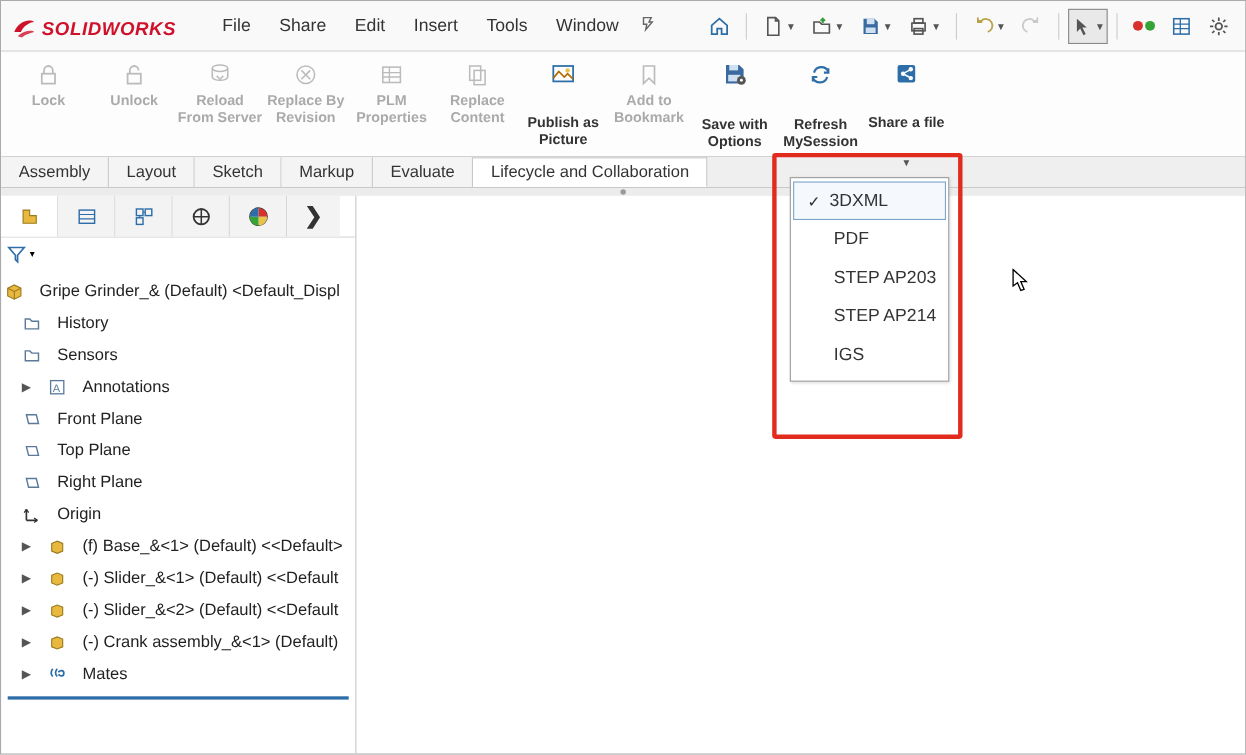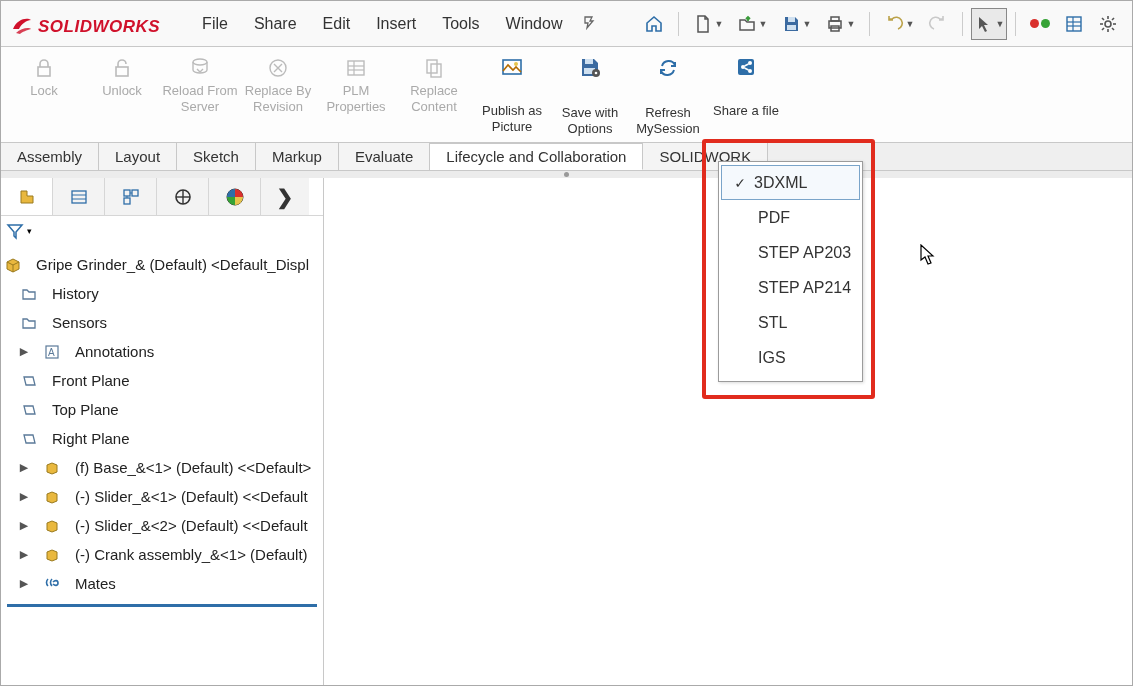--- a/index.html
+++ b/index.html
@@ -25,21 +25,21 @@
     .ic svg { width:100%; height:100%; }
 
     
     .lights { display:flex; align-items:center; gap:2px; }
     .light { width:9px; height:9px; border-radius:50%; }
     .light.r { background:#d9302c; }
     .light.g { background:#36a336; }
 
     
     .ribbon { height:96px; border-bottom:1px solid #c8c8c8; background:#fdfdfd; display:flex; align-items:flex-start; padding:6px 4px 0 4px; }
-    .rbtn { display:flex; flex-direction:column; align-items:center; width:78px; height:90px; font-size:13px; color:#aaa; text-align:center; line-height:1.25; padding-top:2px; }
+    .rbtn { display:flex; flex-direction:column; align-items:center; width:78px; height:90px; font-size:13px; color:#aaa; text-align:center; line-height:1.25; padding-top:2px;font-weight:bold; }
     .rbtn .ric { height:26px; display:flex; align-items:center; justify-content:center; margin-bottom:2px; }
     .rbtn.enabled { color:#333;gap:22px; }
     .rbtn.disabled svg .stk { stroke:#bbb; }
     .rbtn .carrow { font-size:9px; color:#555; margin-top:2px; }
 
     
     .ribtabs { height:28px; background:#efefef; border-bottom:1px solid #c8c8c8; display:flex; }
     .ribtabs .tab { padding:0 16px; font-size:15px; color:#333; display:flex; align-items:center; border-right:1px solid #c8c8c8; background:#f4f4f4; }
     .ribtabs .tab.active { background:#fff; border-top:1px solid #c8c8c8; border-bottom:1px solid #fff; font-weight:500; }
 
@@ -284,20 +284,28 @@
     <span class="ric">
         <svg width="24" height="24" viewBox="0 0 24 24">
           <rect x="3" y="5" width="18" height="14" fill="none" stroke="#2e6ea8" stroke-width="1.6"></rect>
           <path d="M3 16 L8 10 L13 15 L16 12 L21 17" fill="none" stroke="#b46b00" stroke-width="1.6"></path>
           <circle cx="16" cy="9" r="2" fill="#e6c44c"></circle>
         </svg>
       </span>
     <span>Publish as Picture</span>
     <span class="carrow">▼</span>
   </div>
+  <div class="rbtn disabled">
+    <span class="ric">
+        <svg width="22" height="22" viewBox="0 0 22 22">
+          <path d="M6 3 H16 V19 L11 14 L6 19 Z" class="stk" fill="none" stroke-width="1.5"></path>
+        </svg>
+      </span>
+    <span>Add to Bookmark</span>
+  </div>
   <div class="rbtn enabled">
     <span class="ric">
         <svg width="24" height="24" viewBox="0 0 24 24">
           <path d="M4 3 H16 L20 7 V20 H4 Z" fill="#3b6aa0"></path>
           <rect x="7" y="3" width="8" height="5" fill="#cfe0f0"></rect>
           <rect x="6" y="12" width="11" height="6" fill="#cfe0f0"></rect>
           <circle cx="18" cy="17" r="4" fill="#555"></circle>
           <circle cx="18" cy="17" r="1.3" fill="#fff"></circle>
         </svg>
       </span>
@@ -328,21 +336,20 @@
   </div>
 </div>
 
 <div class="ribtabs">
   <div class="tab">Assembly</div>
   <div class="tab">Layout</div>
   <div class="tab">Sketch</div>
   <div class="tab">Markup</div>
   <div class="tab">Evaluate</div>
   <div class="tab active">Lifecycle and Collaboration</div>
-  <div class="tab">SOLIDWORK</div>
 </div>
 
 <div class="accent-bar">
     <div class="dot"></div>
   </div>
 
 <div class="work">
   <div class="side">
 
     <div class="side-toolbar">
@@ -449,20 +456,29 @@
         </div>
       <div class="row ch">
           <span class="ico">
             <svg width="16" height="16" viewBox="0 0 16 16">
               <path d="M3 4 L12 4 L14 12 L5 12 Z" fill="none" stroke="#5b7a99" stroke-width="1.3"></path>
             </svg>
           </span>
           <span>Right Plane</span>
         </div>
       <div class="row ch">
+          <span class="ico">
+            <svg width="16" height="16" viewBox="0 0 16 16">
+              <path d="M3 13 L3 3 M3 13 L13 13" stroke="#333" stroke-width="1.5" fill="none"></path>
+              <path d="M3 3 L1 6 M3 3 L5 6 M13 13 L10 11 M13 13 L10 15" stroke="#333" stroke-width="1.2" fill="none"></path>
+            </svg>
+          </span>
+          <span>Origin</span>
+        </div>
+      <div class="row ch">
           <span class="exp">▶</span>
           <span class="ico">
             <svg width="16" height="16" viewBox="0 0 16 16">
               <path d="M3 5 L8 3 L13 5 L13 12 L8 14 L3 12 Z" fill="#e9b83e" stroke="#9a7a1e"></path>
             </svg>
           </span>
           <span>(f) Base_&amp;&lt;1&gt; (Default) &lt;&lt;Default&gt;</span>
         </div>
       <div class="row ch">
           <span class="exp">▶</span>
@@ -516,23 +532,20 @@
     <div class="opt nochk">
         <span>PDF</span>
       </div>
     <div class="opt nochk">
         <span>STEP AP203</span>
       </div>
     <div class="opt nochk">
         <span>STEP AP214</span>
       </div>
     <div class="opt nochk">
-        <span>STL</span>
-      </div>
-    <div class="opt nochk">
         <span>IGS</span>
       </div>
     <div class="sep"></div>
   </div>
 </div>
 
 <div class="cursor">
   <svg viewBox="0 0 18 22">
       <path d="M2 1 L2 16 L6 13 L9 20 L12 19 L9 12 L14 12 Z" fill="#fff" stroke="#000" stroke-width="1.2"></path>
     </svg>

